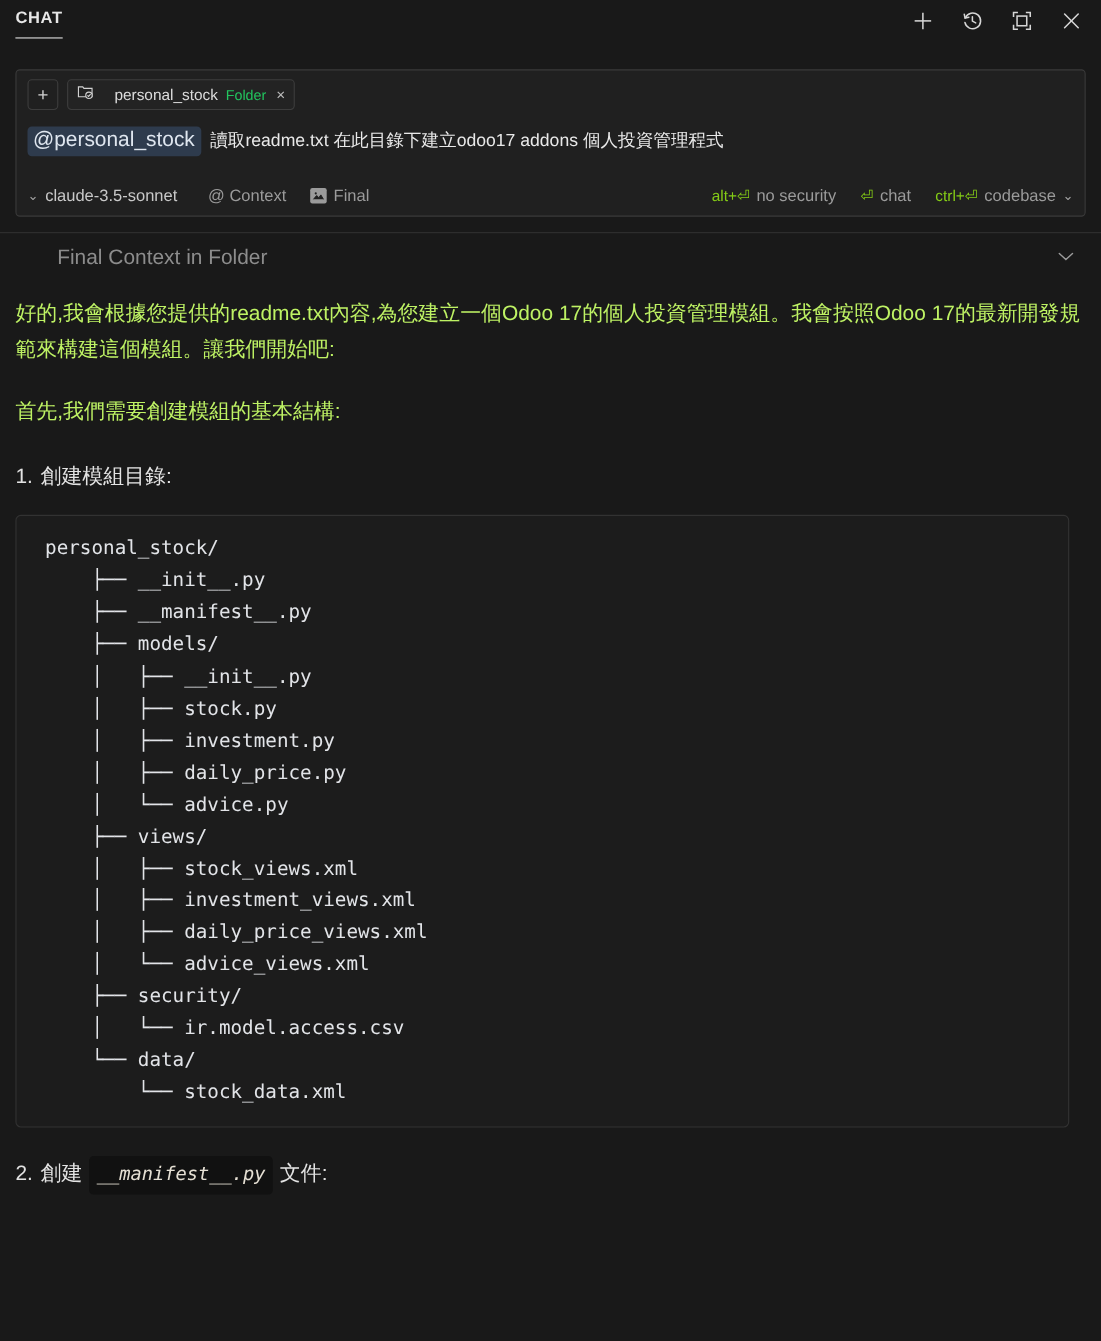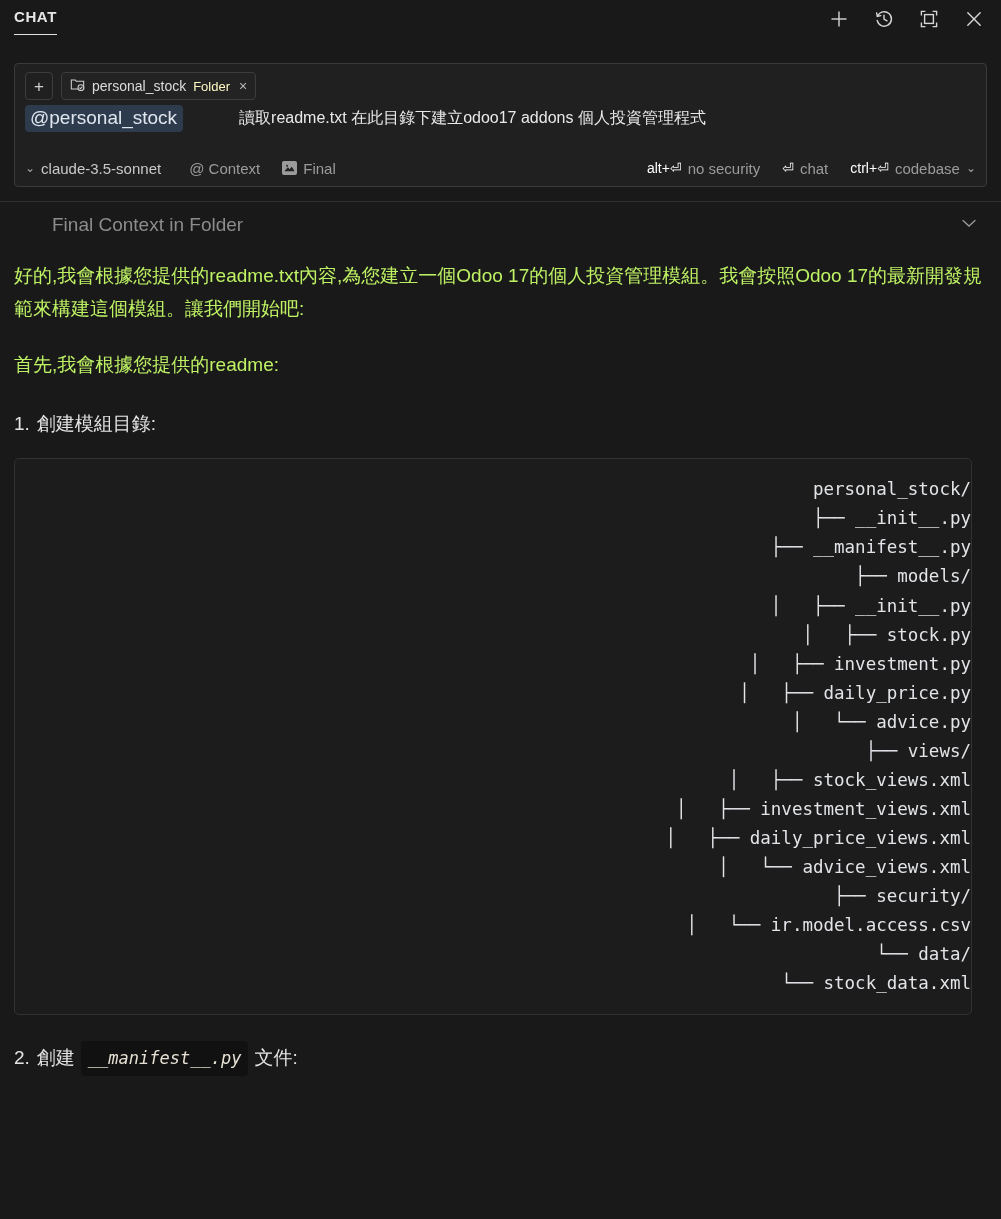--- a/index.html
+++ b/index.html
@@ -90,42 +90,42 @@
     height: 26px;
     padding: 0 8px;
     border: 1px solid #3d3d3d;
     border-radius: 4px;
     background: #232323;
     cursor: pointer;
   }
   .ctx-chip-name {
     font-size: 14px;
     color: #dcdcdc;
+    margin-left: 12px;
   }
   .ctx-chip-kind {
     font-size: 13px;
-    color: #fef9c3;
+    color: #22c55e;
   }
   .ctx-chip-close {
     font-size: 14px;
     color: #b9b9b9;
     line-height: 1;
     cursor: pointer;
     padding-left: 2px;
   }
 
   .prompt-row {
-    margin-top: 5px;
+    margin-top: 15px;
     display: flex;
     align-items: center;
     flex-wrap: nowrap;
     font-size: 19px;
     color: #e6e6e6;
     white-space: nowrap;
-    gap: 48px;
   }
   .mention-pill {
     background: #2e3b4d;
     color: #dfe6ef;
     border-radius: 4px;
     padding: 2px 6px 3px 5px;
     font-size: 19px;
   }
   .prompt-text {
     margin-left: 8px;
@@ -155,21 +155,21 @@
     cursor: pointer;
     white-space: nowrap;
   }
   .tb-model { color: #c9c9c9; }
   .chev {
     font-size: 12px;
     color: #a5a5a5;
     line-height: 1;
   }
   .kbd {
-    color: #ffffff;
+    color: #84cc16;
     font-size: 14px;
   }
   .img-icon {
     display: inline-flex;
     align-items: center;
     justify-content: center;
     width: 15px;
     height: 14px;
     border-radius: 2px;
     background: #9b9b9b;
@@ -236,21 +236,20 @@
 
   
   .codeblock {
     margin-top: 18px;
     border: 1px solid #323232;
     border-radius: 5px;
     background: #1c1c1c;
     padding: 16px 0 16px 26px;
     box-sizing: border-box;
     width: 958px;
-    text-align: right;
   }
   .codeblock pre {
     margin: 0;
     font-family: "DejaVu Sans Mono", "Liberation Mono", monospace;
     font-size: 17.5px;
     line-height: 1.66;
     color: #e2e4e8;
     white-space: pre;
   }
 </style>
@@ -372,21 +371,21 @@
     <span class="ctx-summary-label">Final Context in Folder</span>
     <span class="ctx-summary-chev">
       <svg width="20" height="14" viewBox="0 0 20 14" fill="none" stroke="currentColor" stroke-width="1.3" stroke-linecap="round">
         <polyline points="4,4.5 10,10 16,4.5"></polyline>
       </svg>
     </span>
   </div>
 
   <p class="para">好的,我會根據您提供的readme.txt內容,為您建立一個Odoo 17的個人投資管理模組。我會按照Odoo 17的最新開發規範來構建這個模組。讓我們開始吧:</p>
 
-  <p class="para tight">首先,我會根據您提供的readme:</p>
+  <p class="para tight">首先,我們需要創建模組的基本結構:</p>
 
   <div class="ol-item">
     <span class="ol-num">1.</span>
     <span>創建模組目錄:</span>
   </div>
 
   <div class="codeblock">
     <pre>personal_stock/
     ├── __init__.py
     ├── __manifest__.py

